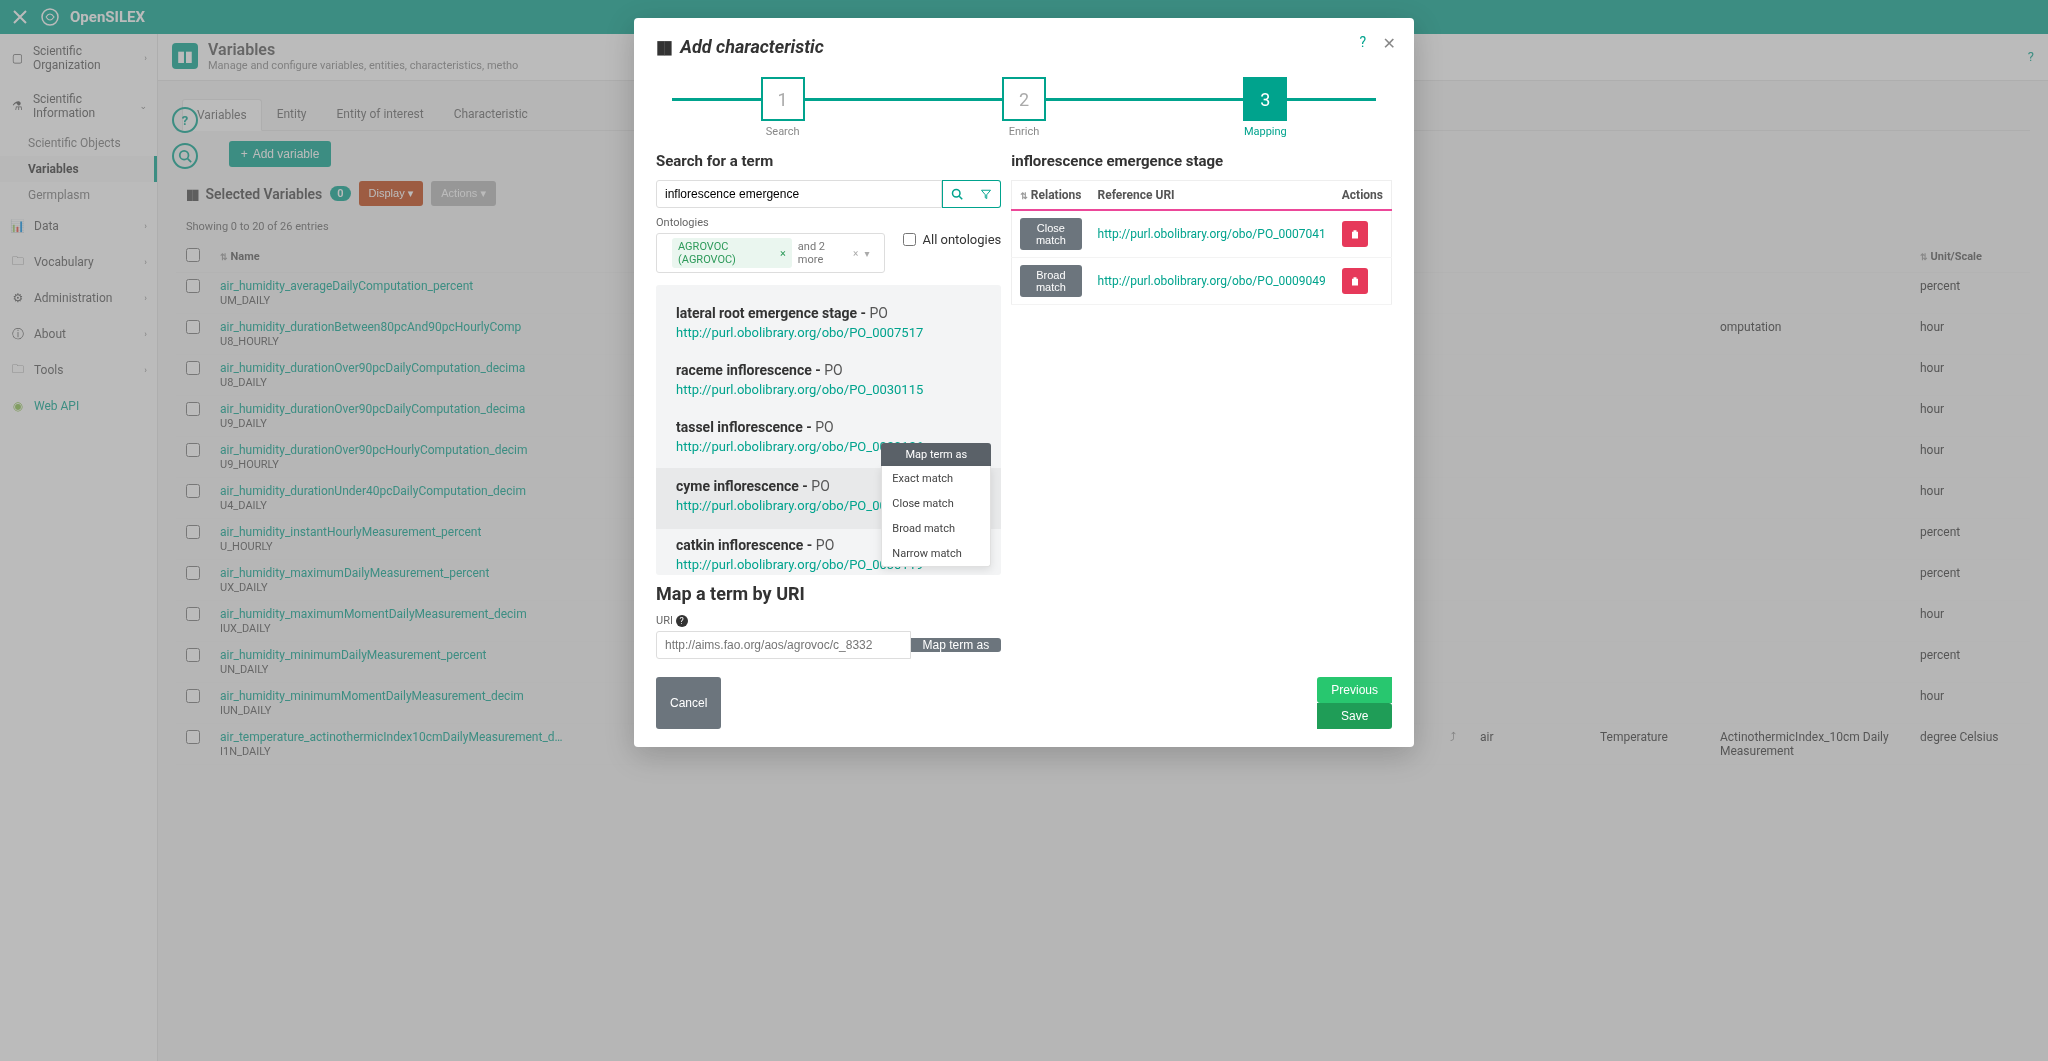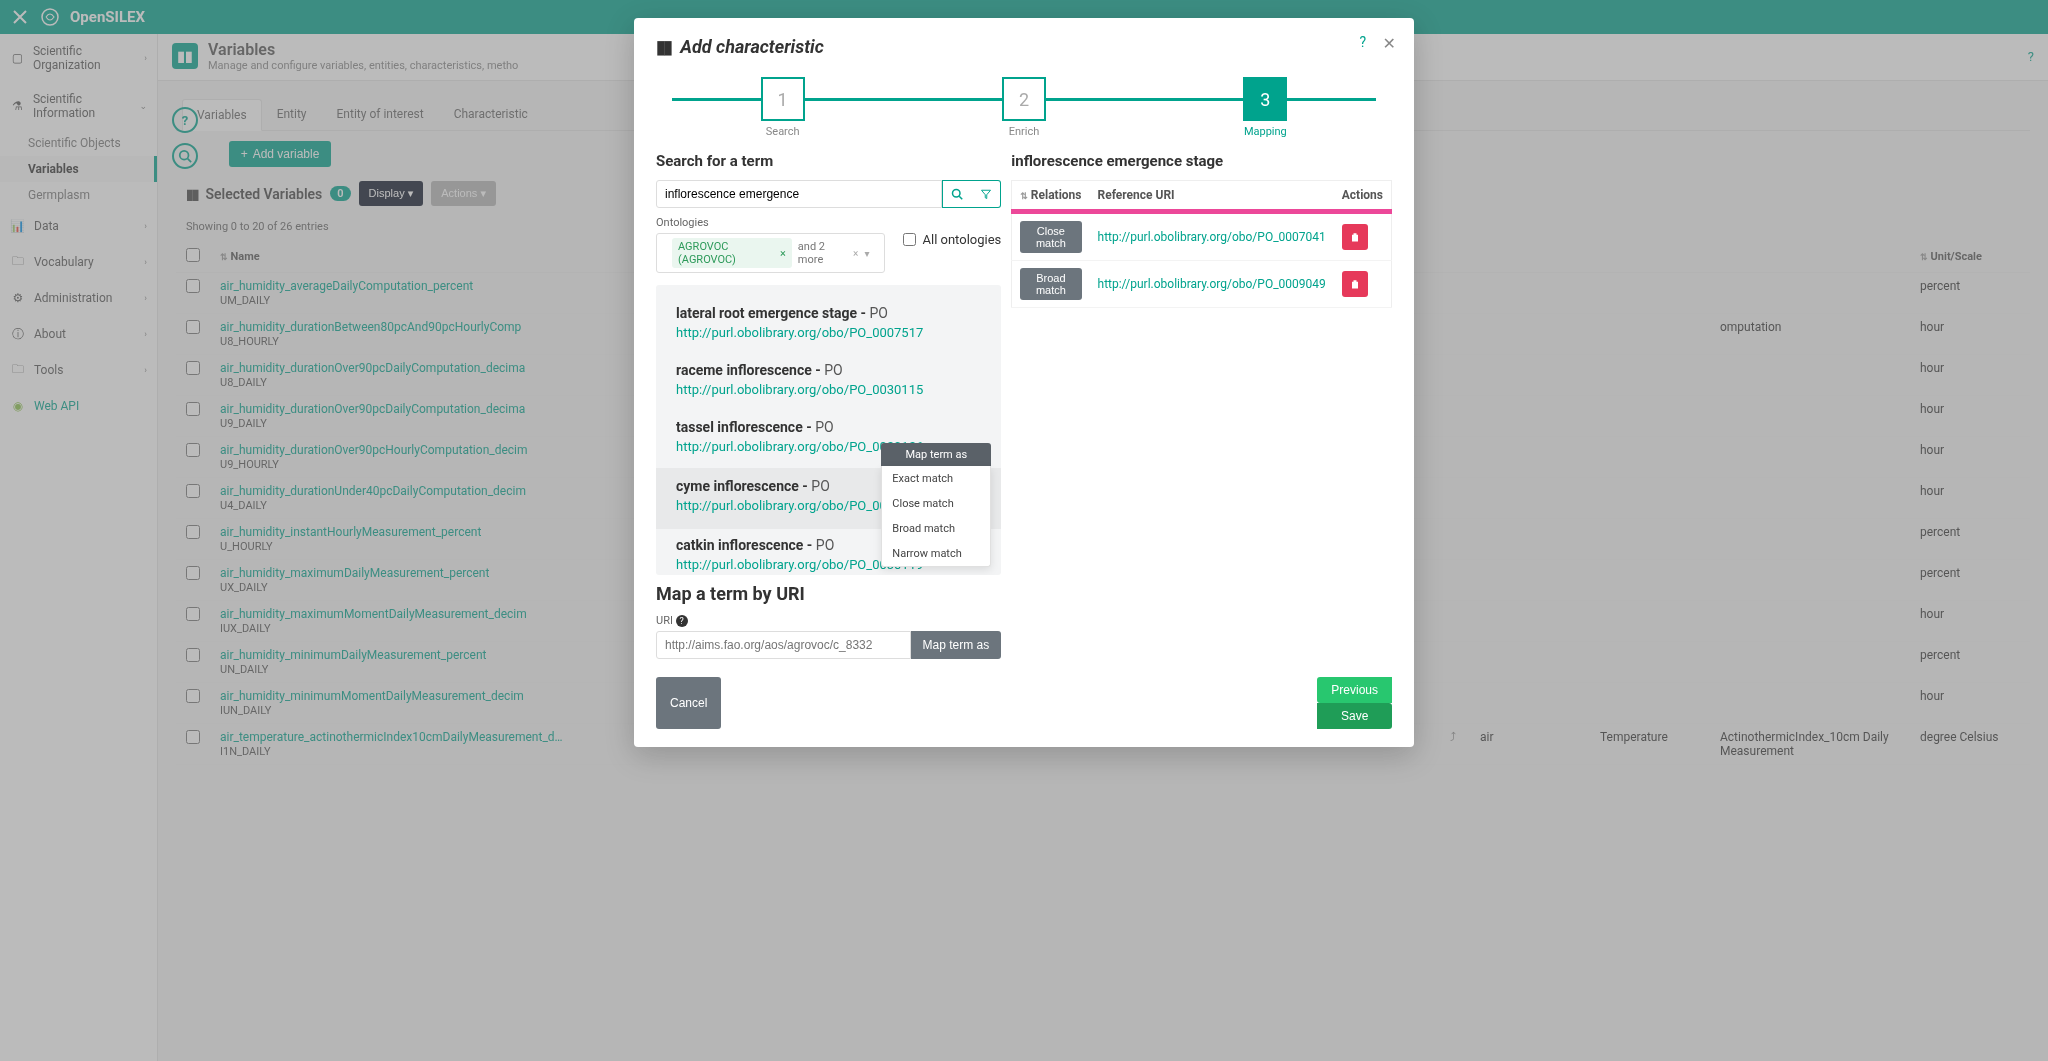--- a/index.html
+++ b/index.html
@@ -29,21 +29,21 @@
 .tabs-row { border-bottom:1px solid #e4e4e4; padding: 0 6px; display:flex; gap:0; }
 .tab { padding:8px 14px; font-size:12px; color:#666; cursor:pointer; border:1px solid transparent; border-bottom:none; }
 .tab.active { background:#fff; border:1px solid #e4e4e4; border-bottom-color:#fff; border-radius:3px 3px 0 0; position:relative; top:1px;}
 .toolbar-row { display:flex; align-items:center; padding:10px 4px; gap:8px;}
 .qmark { color:#00a38d; font-size:14px; cursor:pointer; margin-right:4px;}
 .btn-add { background:#00a38d; color:#fff; padding:6px 12px; border:none; border-radius:3px; font-size:12px; cursor:pointer; display:flex; align-items:center; gap:5px;}
 .search-circle { width:26px;height:26px; border:2px solid #00a38d; border-radius:50%; color:#00a38d; display:flex;align-items:center;justify-content:center;font-weight:700; cursor:pointer; position:absolute; left:-34px; top:6px;}
 .toolbar-row { position:relative; margin-left:30px;}
 .selected-row { display:flex; align-items:center; gap:8px; padding:4px 4px 10px 10px; color:#444; font-size:14px; font-weight:600;}
 .pill-count { background:#00a38d; color:#fff; font-size:11px; padding:1px 7px; border-radius:9px;}
-.gray-btn { background:#0f172a; color:#fff; padding:6px 10px; font-size:11px; border:none; border-radius:3px; cursor:pointer;}
+.gray-btn { background:#c2410c; color:#fff; padding:6px 10px; font-size:11px; border:none; border-radius:3px; cursor:pointer;}
 .gray-btn.light { background:#b6b6b6;}
 .entries-line { font-size:11px; color:#666; padding:4px 10px;}
 
 
 .tbl { width:100%; border-collapse:collapse; margin-top:4px;}
 .tbl th { text-align:left; font-size:11px; color:#555; font-weight:700; padding:7px 10px; border-bottom:1px solid #eee;}
 .tbl td { padding:6px 10px; font-size:12px; border-bottom:1px solid #f2f2f2; vertical-align:top;}
 .tbl td .link { color:#00a38d; text-decoration:none;}
 .tbl td .code { color:#555; font-size:11px;}
 .cb { width:14px;height:14px;}
@@ -96,27 +96,27 @@
 .res-title { font-weight:700; font-size:14px; color:#333;}
 .res-title .onto { font-weight:400; color:#555;}
 .res-uri { color:#00a38d; font-size:13px; margin-top:4px; display:inline-block;}
 .map-pop { position:absolute; right:12px; top:4px; width:110px; z-index:5;}
 .map-pop .mp-btn { background:#5a6168; color:#fff; font-size:11px; padding:5px 10px; border-radius:3px 3px 0 0; text-align:center;}
 .map-pop .mp-list { background:#fff; border:1px solid #e0e0e0; border-top:none; border-radius:0 0 3px 3px; box-shadow:0 3px 8px rgba(0,0,0,0.1);}
 .map-pop .mp-item { padding:6px 10px; font-size:11px; color:#444; cursor:pointer;}
 
 
 .rt-tbl { width:100%; border:1px solid #eee; border-collapse:collapse; font-size:12px;}
-.rt-tbl th { text-align:left; padding:7px 8px; color:#555; font-weight:700; border-bottom:5px solid #ec4899; font-size:12px;}
+.rt-tbl th { text-align:left; padding:7px 8px; color:#555; font-weight:700; border-bottom:2px solid #ec4899; font-size:12px;}
 .rt-tbl td { padding:7px 8px; border-bottom:1px solid #f3f3f3;}
 .badge-btn { background:#6c757d; color:#fff; font-size:11px; padding:4px 8px; border-radius:3px; border:none; cursor:pointer;}
 .del-btn { background:#e6395a; color:#fff; width:26px;height:26px; border:none; border-radius:3px; cursor:pointer; display:flex;align-items:center;justify-content:center;}
 
 .map-uri-sec { margin-top:8px;}
-.map-uri-row { display:flex; gap:0;}
+.map-uri-row { display:flex; gap:0;align-items:center;}
 .map-uri-row input { flex:1; border:1px solid #ddd; border-radius:3px 0 0 3px; padding:6px 8px; font-size:12px; outline:none;}
 .map-uri-row .map-btn { background:#6c757d;color:#fff;border:none; font-size:12px; padding:0 12px; border-radius:0 3px 3px 0; cursor:pointer;}
 
 
 .modal-footer { margin-top:18px; display:flex;}
 .btn-cancel { background:#6c757d; color:#fff; padding:6px 14px; border:none; border-radius:3px; font-size:12px; cursor:pointer;}
 .foot-right { margin-left:auto; display:flex;flex-direction:column;}
 .btn-prev { background:#28c76f; color:#fff; padding:6px 14px; border:none; border-radius:3px 0 0 3px; font-size:12px; cursor:pointer;}
 .btn-save { background:#1f9d57; color:#fff; padding:6px 14px; border:none; border-radius:0 3px 3px 0; font-size:12px; cursor:pointer;}
 

